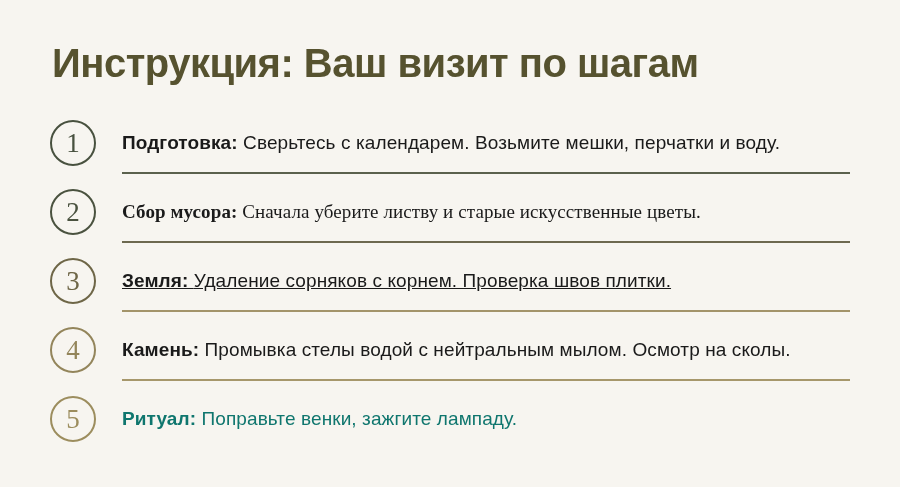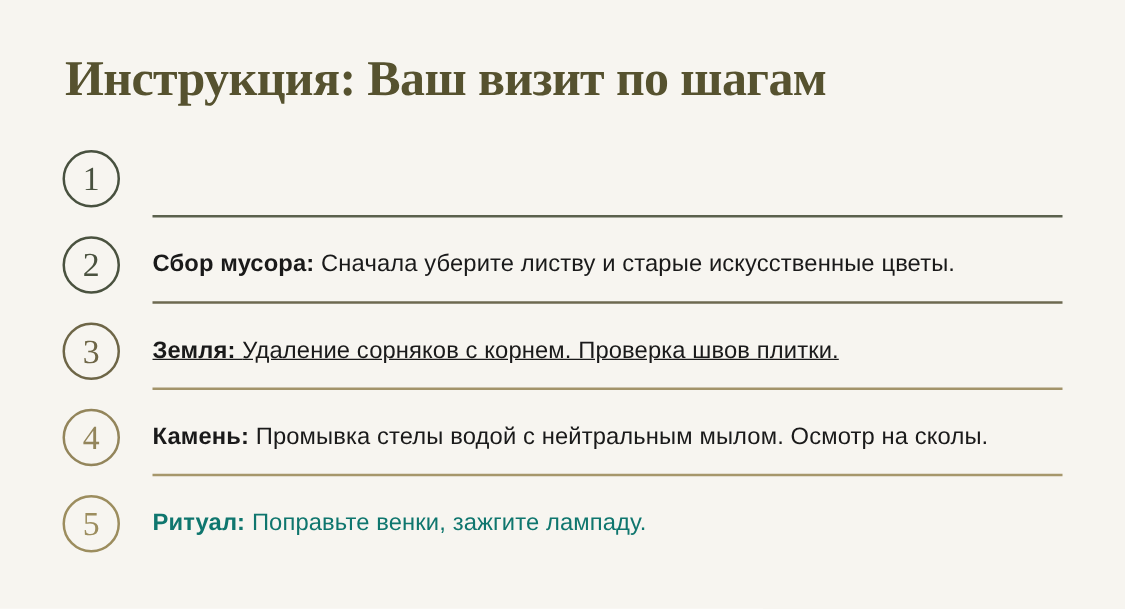--- a/index.html
+++ b/index.html
@@ -9,21 +9,21 @@
     height: 487px;
     box-sizing: border-box;
     background: #f7f5f0;
     background-image: radial-gradient(ellipse at 50% 30%, #f9f7f2 0%, #f5f3ec 70%, #f1efe7 100%);
     padding: 40px 50px 0 50px;
     font-family: "Liberation Sans", sans-serif;
     overflow: hidden;
   }
   .page-title {
     margin: 0 0 34px 2px;
-    font-family: Liberation Serif, serif;
+    font-family: Liberation Sans, sans-serif;
     font-weight: 700;
     font-size: 40px;
     line-height: 1.15;
     letter-spacing: -0.5px;
   }
   .steps-list { margin-top: 0; }
   .step-block { }
   .step-row {
     display: flex;
     align-items: center;
@@ -64,30 +64,34 @@
 
 <div class="page" style="background: rgb(247, 245, 240);">
   <h1 class="page-title" style="color: rgb(86, 82, 47);">Инструкция: Ваш визит по шагам</h1>
 
   <div class="steps-list" id="steps-list">
   <div class="step-block">
     <div class="step-row">
       <div class="step-circle" style="color: rgb(72, 81, 63);">
         <span>1</span>
       </div>
+      <div class="step-text" style="color: rgb(26, 26, 26);">
+        <span class="step-label">Подготовка: </span>
+        <span class="step-desc">Сверьтесь с календарем. Возьмите мешки, перчатки и воду.</span>
+      </div>
     </div>
     <hr class="step-divider" style="border-top-color: rgb(91, 97, 77);">
   </div>
 
   <div class="step-block">
     <div class="step-row">
       <div class="step-circle" style="color: rgb(74, 82, 63);">
         <span>2</span>
       </div>
-      <div class="step-text" style="color: rgb(26, 26, 26);">
+      <div class="step-text" style="color: rgb(26, 26, 26); font-family: Liberation Serif, serif;">
         <span class="step-label">Сбор мусора: </span>
         <span class="step-desc">Сначала уберите листву и старые искусственные цветы.</span>
       </div>
     </div>
     <hr class="step-divider" style="border-top-color: rgb(109, 105, 80);">
   </div>
 
   <div class="step-block">
     <div class="step-row">
       <div class="step-circle" style="color: rgb(110, 102, 71);">

